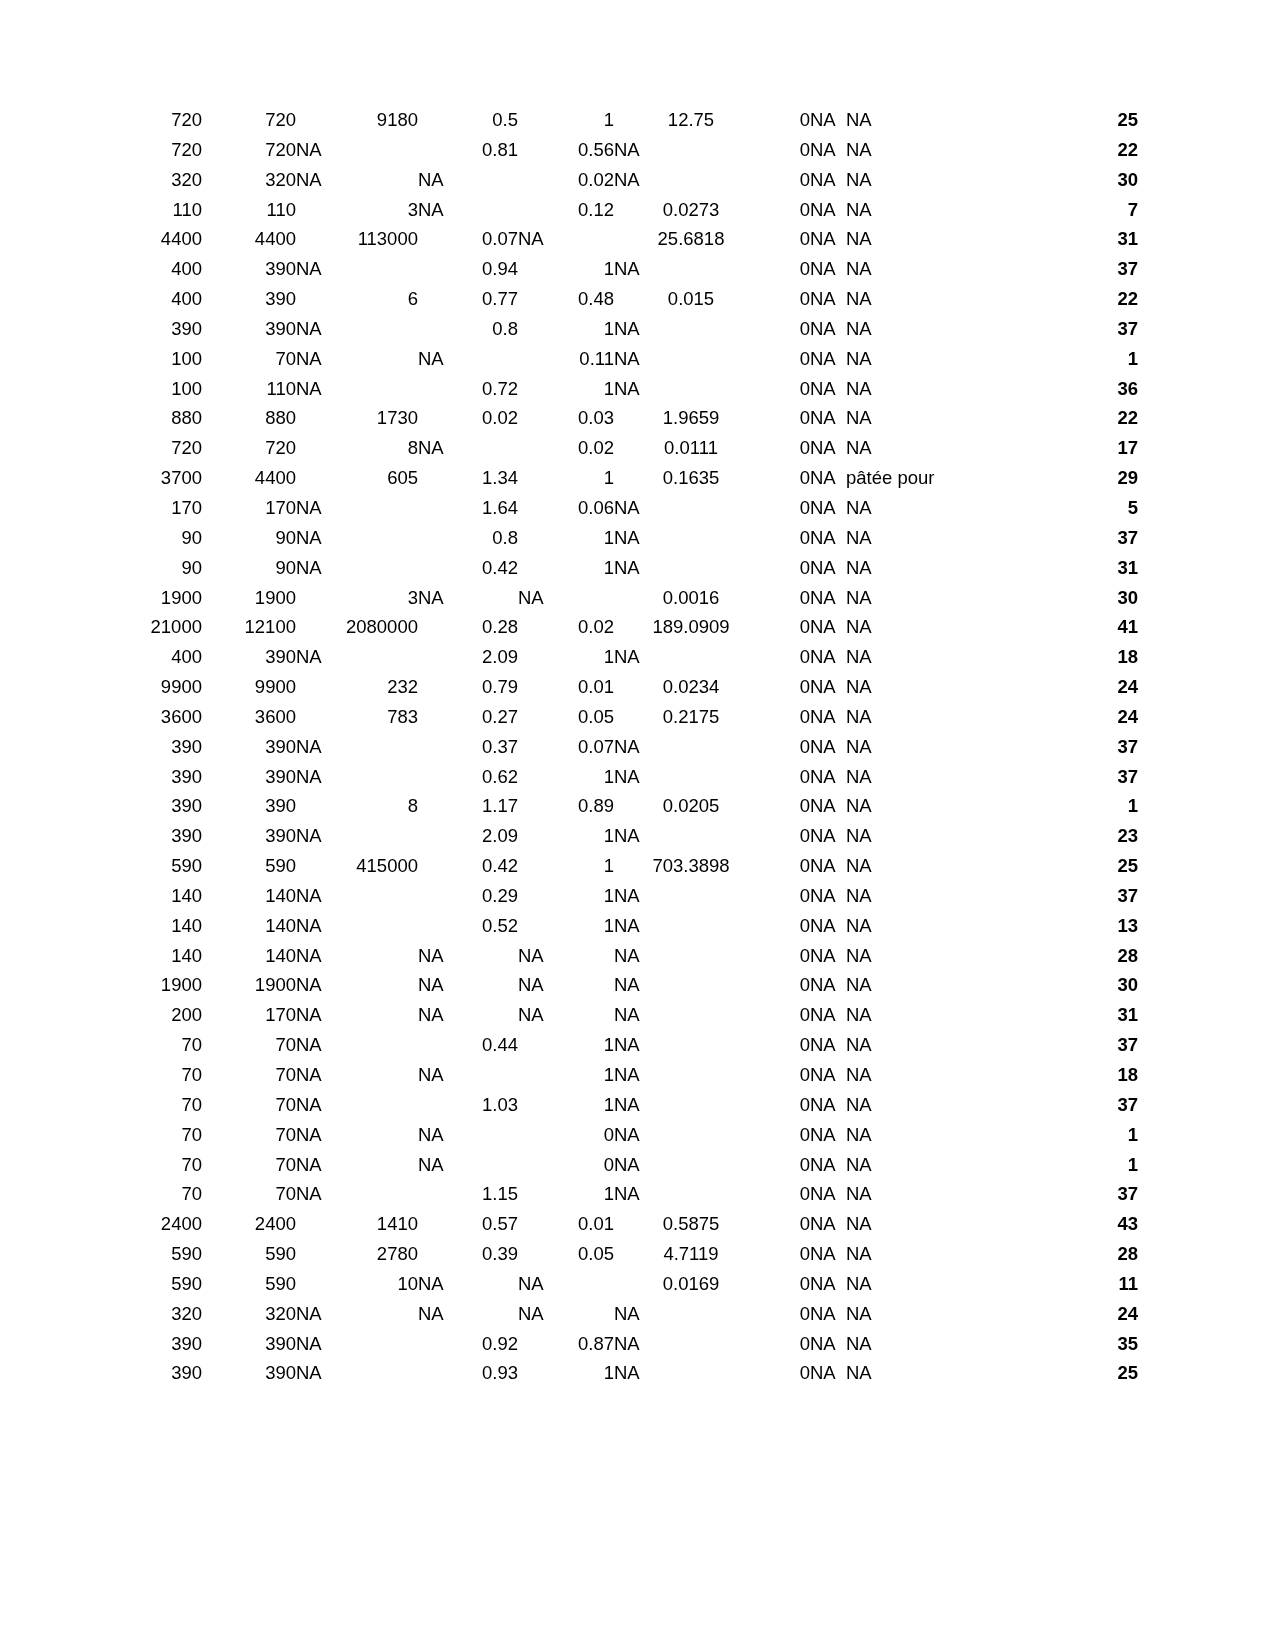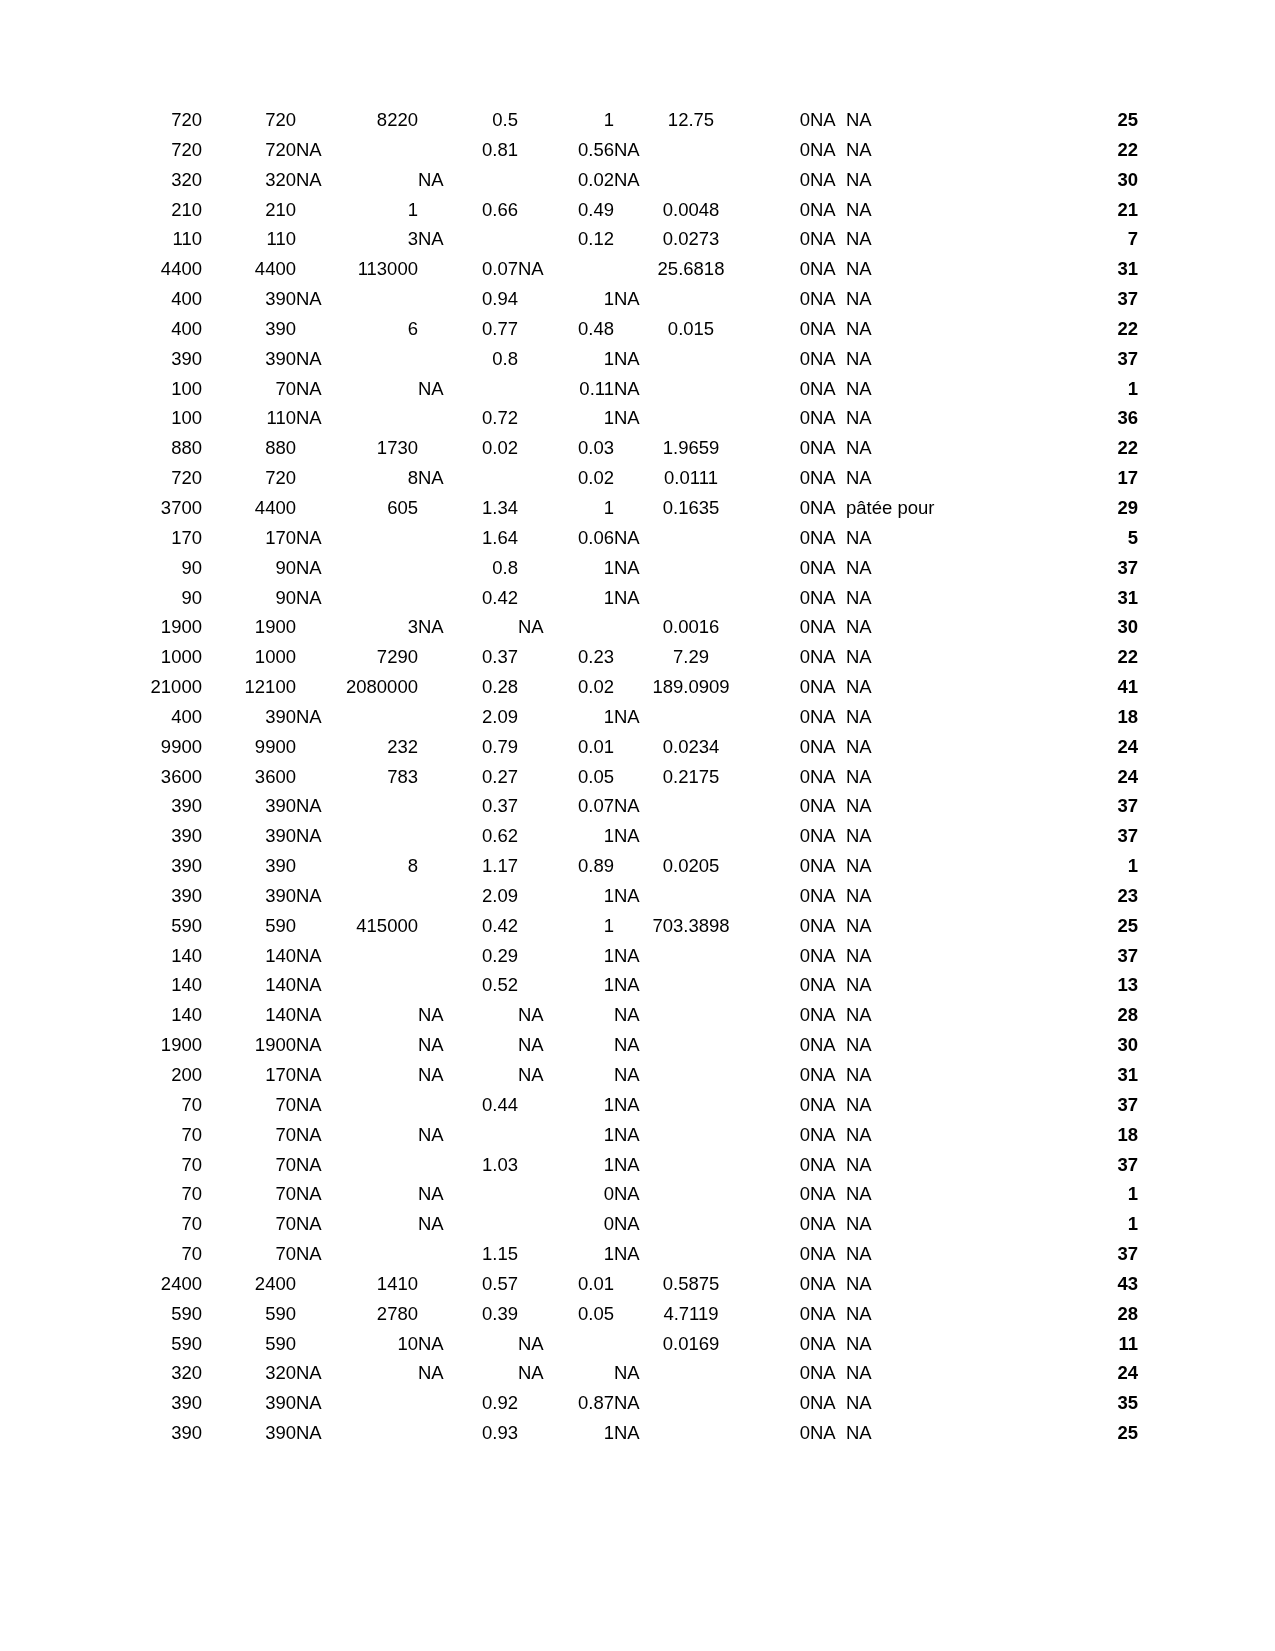--- a/index.html
+++ b/index.html
@@ -65,21 +65,21 @@
 <body>
 
 <div id="page">
   <table class="data-table">
     <tbody>
         <tr>
           <td class="c-num w-c1">720</td>
           <td class="c-na w-c1na"></td>
           <td class="c-num w-c2">720</td>
           <td class="c-na w-c2na"></td>
-          <td class="c-num w-c3">8220</td>
+          <td class="c-num w-c3">9180</td>
           <td class="c-na w-c3na"></td>
           <td class="c-num w-c4">0.5</td>
           <td class="c-na w-c4na"></td>
           <td class="c-num w-c5">1</td>
           <td class="c-na w-c5na"></td>
           <td class="c-num w-c6">12.75</td>
           <td class="c-na w-c6na"></td>
           <td class="c-num w-c7">0</td>
           <td class="c-na w-c7na">NA</td>
           <td class="w-c8">NA</td>
@@ -113,38 +113,20 @@
           <td class="c-num w-c4"></td>
           <td class="c-na w-c4na"></td>
           <td class="c-num w-c5">0.02</td>
           <td class="c-na w-c5na">NA</td>
           <td class="c-num w-c6"></td>
           <td class="c-na w-c6na"></td>
           <td class="c-num w-c7">0</td>
           <td class="c-na w-c7na">NA</td>
           <td class="w-c8">NA</td>
           <td class="w-c9">30</td>
-        </tr>
-        <tr>
-          <td class="c-num w-c1">210</td>
-          <td class="c-na w-c1na"></td>
-          <td class="c-num w-c2">210</td>
-          <td class="c-na w-c2na"></td>
-          <td class="c-num w-c3">1</td>
-          <td class="c-na w-c3na"></td>
-          <td class="c-num w-c4">0.66</td>
-          <td class="c-na w-c4na"></td>
-          <td class="c-num w-c5">0.49</td>
-          <td class="c-na w-c5na"></td>
-          <td class="c-num w-c6">0.0048</td>
-          <td class="c-na w-c6na"></td>
-          <td class="c-num w-c7">0</td>
-          <td class="c-na w-c7na">NA</td>
-          <td class="w-c8">NA</td>
-          <td class="w-c9">21</td>
         </tr>
         <tr>
           <td class="c-num w-c1">110</td>
           <td class="c-na w-c1na"></td>
           <td class="c-num w-c2">110</td>
           <td class="c-na w-c2na"></td>
           <td class="c-num w-c3">3</td>
           <td class="c-na w-c3na">NA</td>
           <td class="c-num w-c4"></td>
           <td class="c-na w-c4na"></td>
@@ -383,38 +365,20 @@
           <td class="c-num w-c4"></td>
           <td class="c-na w-c4na">NA</td>
           <td class="c-num w-c5"></td>
           <td class="c-na w-c5na"></td>
           <td class="c-num w-c6">0.0016</td>
           <td class="c-na w-c6na"></td>
           <td class="c-num w-c7">0</td>
           <td class="c-na w-c7na">NA</td>
           <td class="w-c8">NA</td>
           <td class="w-c9">30</td>
-        </tr>
-        <tr>
-          <td class="c-num w-c1">1000</td>
-          <td class="c-na w-c1na"></td>
-          <td class="c-num w-c2">1000</td>
-          <td class="c-na w-c2na"></td>
-          <td class="c-num w-c3">7290</td>
-          <td class="c-na w-c3na"></td>
-          <td class="c-num w-c4">0.37</td>
-          <td class="c-na w-c4na"></td>
-          <td class="c-num w-c5">0.23</td>
-          <td class="c-na w-c5na"></td>
-          <td class="c-num w-c6">7.29</td>
-          <td class="c-na w-c6na"></td>
-          <td class="c-num w-c7">0</td>
-          <td class="c-na w-c7na">NA</td>
-          <td class="w-c8">NA</td>
-          <td class="w-c9">22</td>
         </tr>
         <tr>
           <td class="c-num w-c1">21000</td>
           <td class="c-na w-c1na"></td>
           <td class="c-num w-c2">12100</td>
           <td class="c-na w-c2na"></td>
           <td class="c-num w-c3">2080000</td>
           <td class="c-na w-c3na"></td>
           <td class="c-num w-c4">0.28</td>
           <td class="c-na w-c4na"></td>

